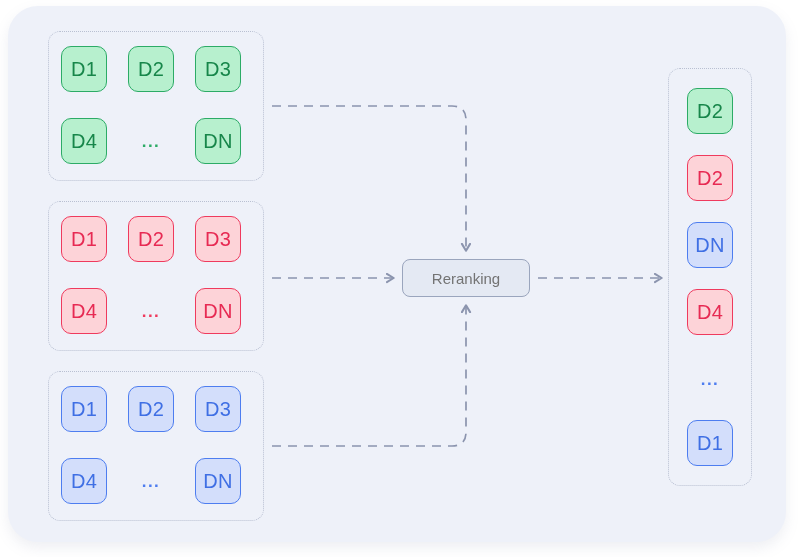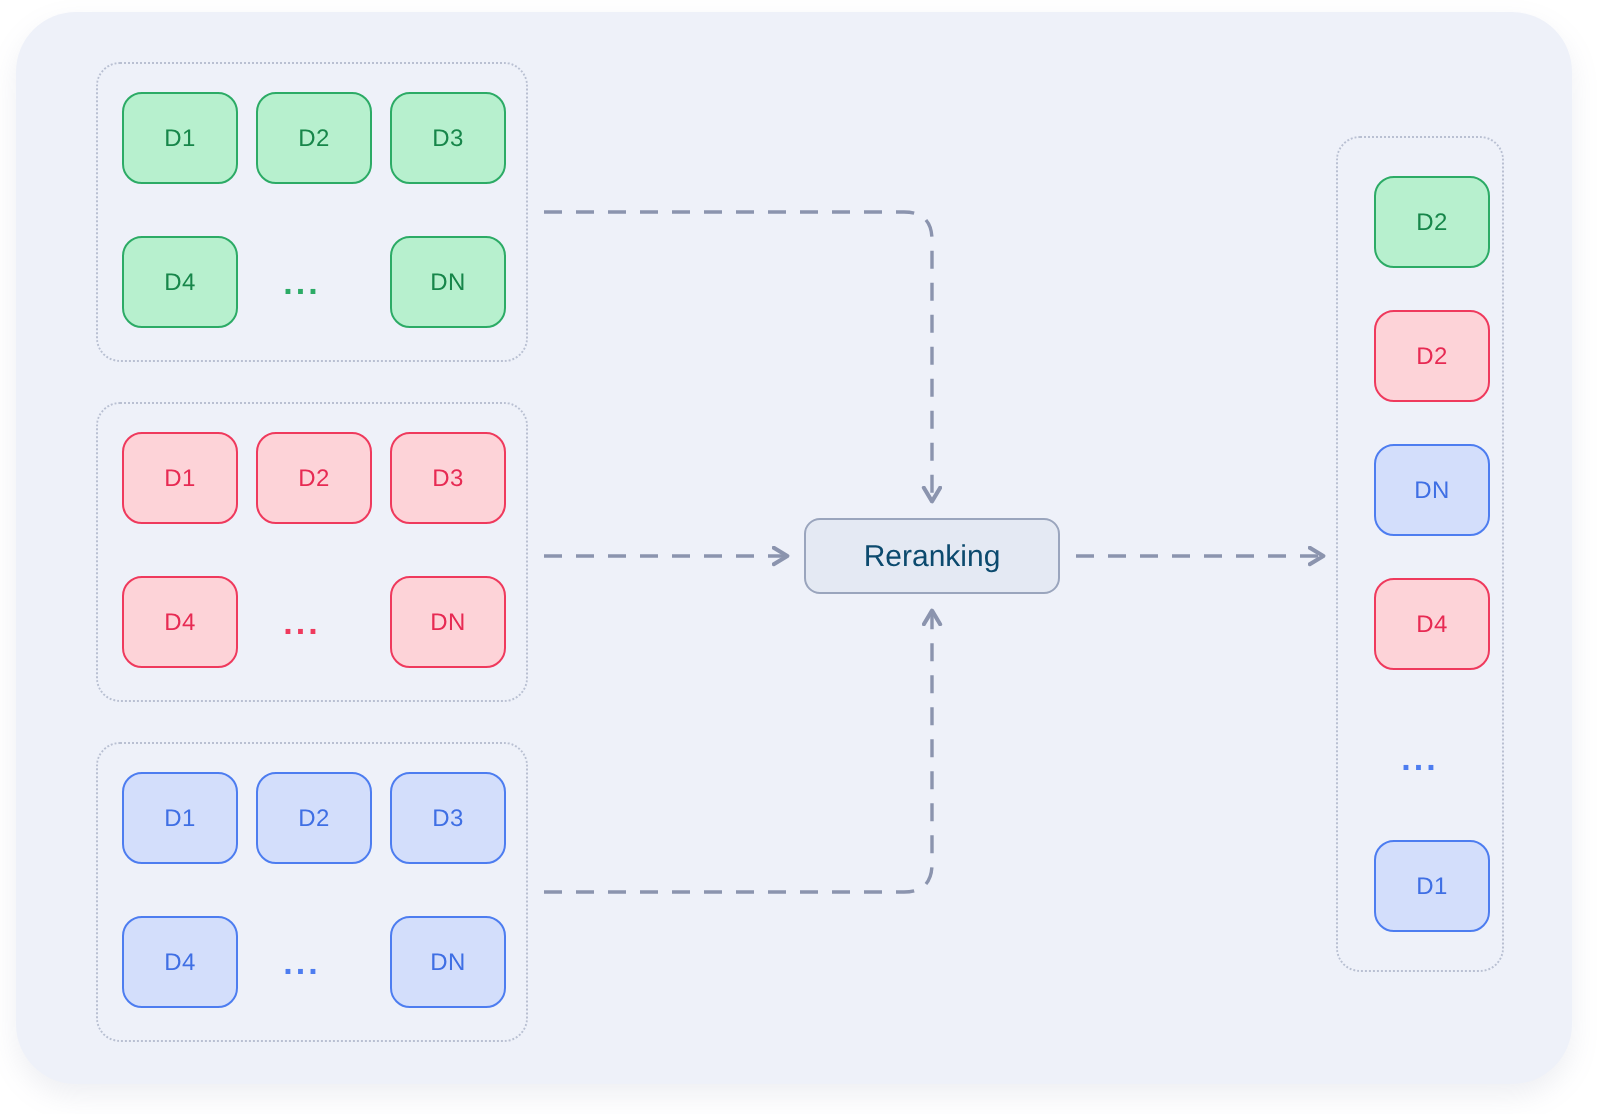--- a/index.html
+++ b/index.html
@@ -37,30 +37,30 @@
     box-sizing: border-box;
   }
   #group-green  { left: 48px;  top: 31px;  width: 216px; height: 150px; }
   #group-red    { left: 48px;  top: 201px; width: 216px; height: 150px; }
   #group-blue   { left: 48px;  top: 371px; width: 216px; height: 150px; }
   #group-result { left: 668px; top: 68px;  width: 84px;  height: 418px; }
 
   
   .chip {
     position: absolute;
-    width: 58px;
+    width: 46px;
     height: 46px;
     border-radius: 10px;
     border-width: 1.6px;
     border-style: solid;
     box-sizing: border-box;
     display: flex;
     align-items: center;
     justify-content: center;
-    font-size: 12px;
+    font-size: 20px;
     letter-spacing: 0.2px;
     font-family: "Liberation Sans", "DejaVu Sans", sans-serif;
   }
   .chip.green { background: #b7f0ce; border-color: #2cab66; color: #17864a; }
   .chip.red   { background: #fdd3d8; border-color: #ef3a5d; color: #e72a53; }
   .chip.blue  { background: #d3defb; border-color: #4d7df0; color: #3f6fe4; }
 
   
   .dots {
     position: absolute;
@@ -86,21 +86,21 @@
     width: 128px;
     height: 38px;
     background: #e4e9f3;
     border: 1.4px solid #9aa5bd;
     border-radius: 8px;
     box-sizing: border-box;
     display: flex;
     align-items: center;
     justify-content: center;
     font-size: 15px;
-    color: #0c4a6e;
+    color: #737373;
   }
 
   
   #edges {
     position: absolute;
     left: 0; top: 0;
     width: 800px;
     height: 557px;
     pointer-events: none;
   }

